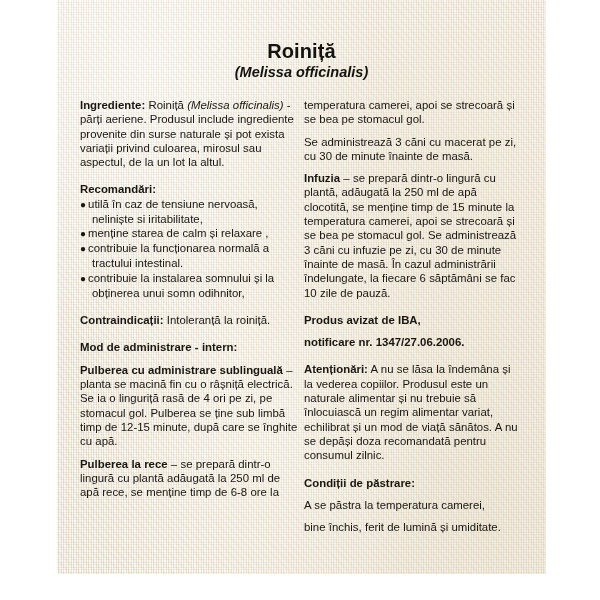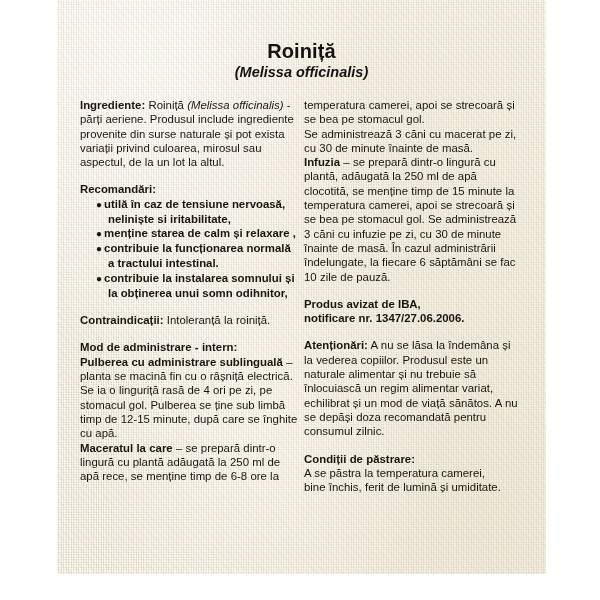--- a/index.html
+++ b/index.html
@@ -109,21 +109,21 @@
   .col.right { width: 215px; flex: 0 0 215px; }
 
   .para {
     font-size: 11.4px;
     line-height: 14.3px;
     color: #191610;
     margin: 0 0 0 0;
     text-align: left;
     word-spacing: 0.1px;
   }
-  .para + .para { margin-top: 0; }
+  .para + .para { margin-top: 8px; }
   .gap { height: 13px; }
 
   .b { font-weight: bold; }
   .i { font-style: italic; }
 
   .bullet-line {
     font-size: 11.4px;
     line-height: 14.3px;
     color: #191610;
     margin: 0;
@@ -131,23 +131,22 @@
   }
   .bullet-line .dot {
     font-size: 10px;
     line-height: 14.3px;
     vertical-align: middle;
     padding-right: 2px;
   }
 
   
   .bullet-wrap {
-    padding-left: 28px;
+    padding-left: 12px;
     text-indent: -12px;
-    font-weight: bold;
   }
 </style>
 </head>
 <body>
 
 <div id="label-canvas">
 
   <div id="paper">
     <div id="content">
 
@@ -177,21 +176,21 @@
           <div class="gap"></div>
 
           <p class="para"><span class="b">Contraindicații:</span><span> Intoleranță la roiniță.</span></p>
 
           <div class="gap"></div>
 
           <p class="para b">Mod de administrare - intern:</p>
 
           <p class="para"><span class="b">Pulberea cu administrare sublinguală</span><span> – planta se macină fin cu o râșniță electrică. Se ia o linguriță rasă de 4 ori pe zi, pe stomacul gol. Pulberea se ține sub limbă timp de 12-15 minute, după care se înghite cu apă.</span></p>
 
-          <p class="para"><span class="b">Maceratul la care</span><span> – se prepară dintr-o lingură cu plantă adăugată la 250 ml de apă rece, se menține timp de 6-8 ore la</span></p>
+          <p class="para"><span class="b">Pulberea la rece</span><span> – se prepară dintr-o lingură cu plantă adăugată la 250 ml de apă rece, se menține timp de 6-8 ore la</span></p>
 
         </div>
 
         <div class="col right">
 
           <p class="para">temperatura camerei, apoi se strecoară și se bea pe stomacul gol.</p>
 
           <p class="para">Se administrează  3 căni cu macerat pe zi, cu 30 de minute înainte de masă.</p>
 
           <p class="para"><span class="b">Infuzia</span><span> – se prepară dintr-o lingură cu plantă, adăugată la 250 ml de apă clocotită, se menține timp de 15 minute la temperatura camerei, apoi se strecoară și se bea pe stomacul gol. Se administrează 3 căni cu infuzie pe zi, cu 30 de minute înainte de masă. În cazul administrării îndelungate, la fiecare 6 săptămâni se fac 10 zile de pauză.</span></p>

